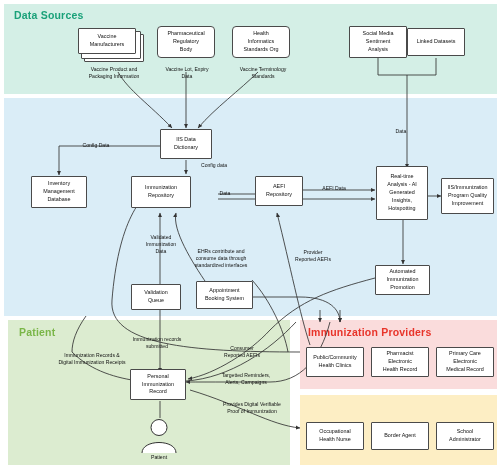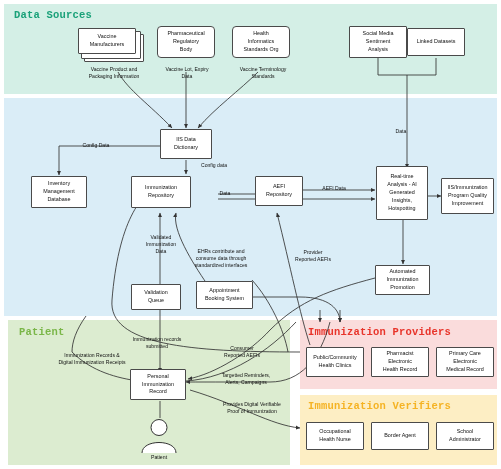--- a/index.html
+++ b/index.html
@@ -1,20 +1,20 @@
 <!DOCTYPE html>
 <html><head>
 <meta charset="utf-8">
 <style>
   html,body{margin:0;padding:0;background:#ffffff;}
   body{width:501px;height:469px;font-family:"Liberation Sans",sans-serif;}
   #stage{position:relative;width:501px;height:469px;overflow:hidden;background:#fff;}
   svg#wires{position:absolute;left:0;top:0;width:501px;height:469px;pointer-events:none;}
   .zone{position:absolute;box-sizing:border-box;}
-  .zone-title{position:absolute;font-weight:bold;font-size:10.5px;letter-spacing:.2px;font-family:Liberation Mono, monospace;}
+  .zone-title{position:absolute;font-weight:bold;font-size:10.5px;letter-spacing:.2px;}
   .node{position:absolute;box-sizing:border-box;background:#ffffff;border:1px solid #4a4a4a;
         display:flex;align-items:center;justify-content:center;text-align:center;
         font-size:5.4px;line-height:1.45;color:#111;padding:1px 2px;border-radius:1px;}
   .node.rounded{border-radius:4px;}
   .stacked{position:absolute;}
   .stacked .sh{position:absolute;background:#fff;border:1px solid #4a4a4a;border-radius:1px;}
   .edge-label{position:absolute;font-size:5.1px;line-height:1.35;color:#111;text-align:center;
         background:transparent;white-space:pre-line;}
   .person{position:absolute;}
   .person-label{position:absolute;font-size:5.2px;color:#111;text-align:center;width:60px;}
@@ -29,21 +29,20 @@
 
   <div class="zone" style="left:4px;top:98px;width:493px;height:218px;background:#daedf7;"></div>
 
   <div class="zone" style="left:8px;top:320px;width:282px;height:145px;background:#dcecd0;"></div>
   <div class="zone-title" style="left:19px;top:326px;color:#7ab648;">Patient</div>
 
   <div class="zone" style="left:300px;top:320px;width:197px;height:69px;background:#fadcdc;"></div>
   <div class="zone-title" style="left:308px;top:326px;color:#e8342a;text-align:center;">Immunization Providers</div>
 
   <div class="zone" style="left:300px;top:395px;width:197px;height:70px;background:#fdeec4;"></div>
-  <div class="zone-title" style="left:308px;top:400px;color:#f5b324;">Immunization Verifiers</div>
 
   <svg id="wires" viewBox="0 0 501 469">
     <defs>
       <marker id="arw" markerWidth="6" markerHeight="6" refX="5" refY="3" orient="auto">
         <path d="M0,0.6 L5.2,3 L0,5.4 z" fill="#333"></path>
       </marker>
     </defs>
     <g fill="none" stroke="#333" stroke-width="0.85">
 
       <path d="M118,72 C128,90 150,105 172,128" marker-end="url(#arw)"></path>

